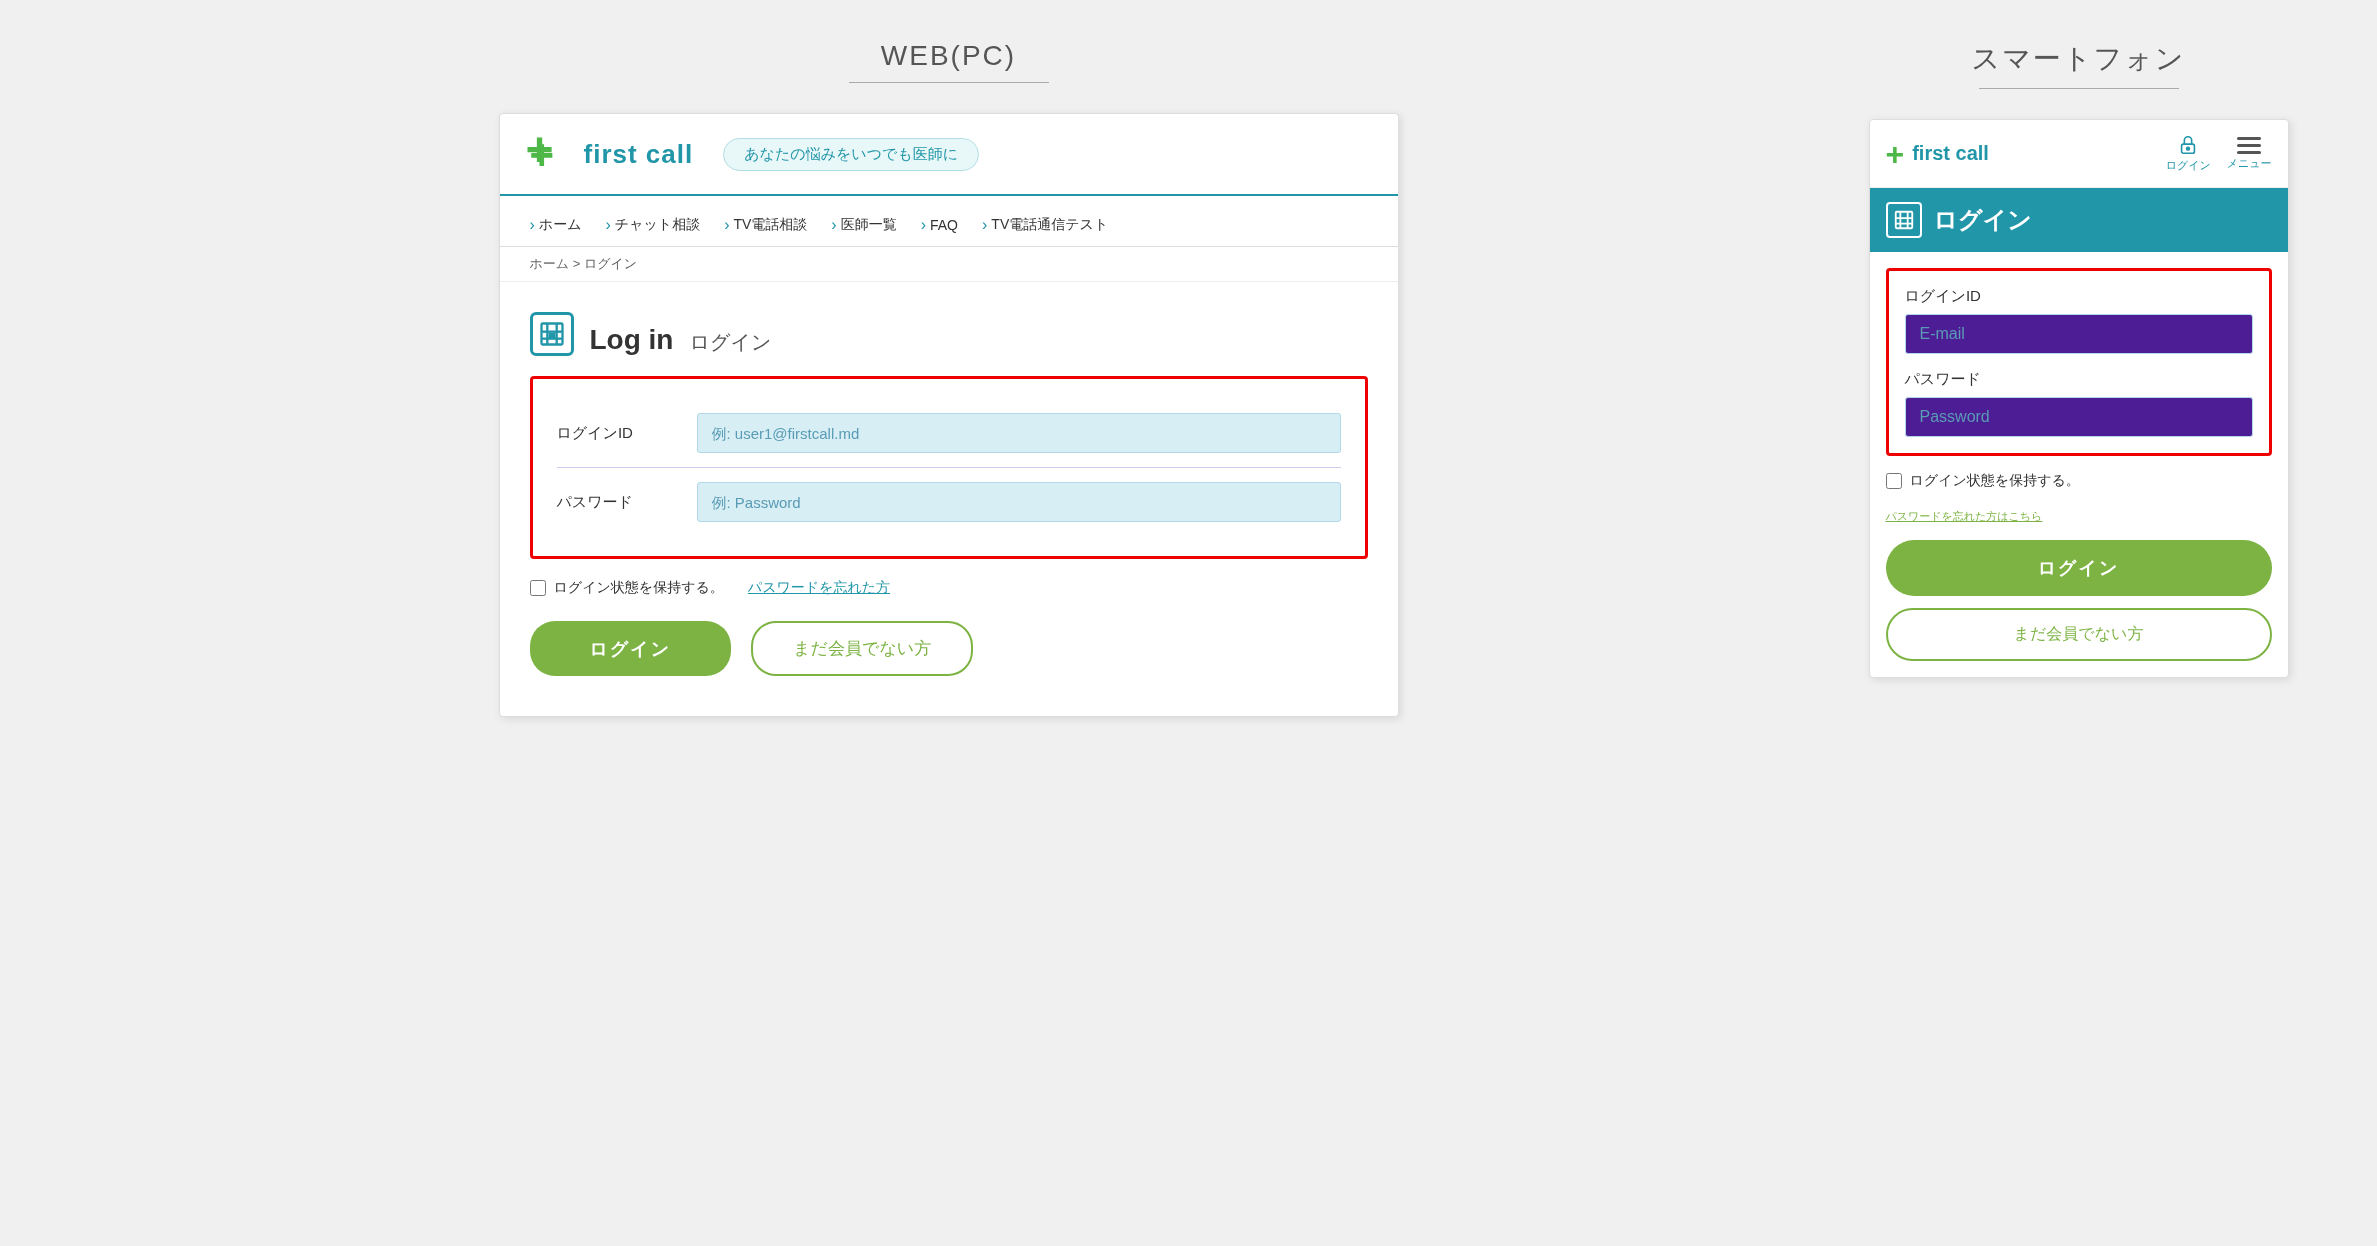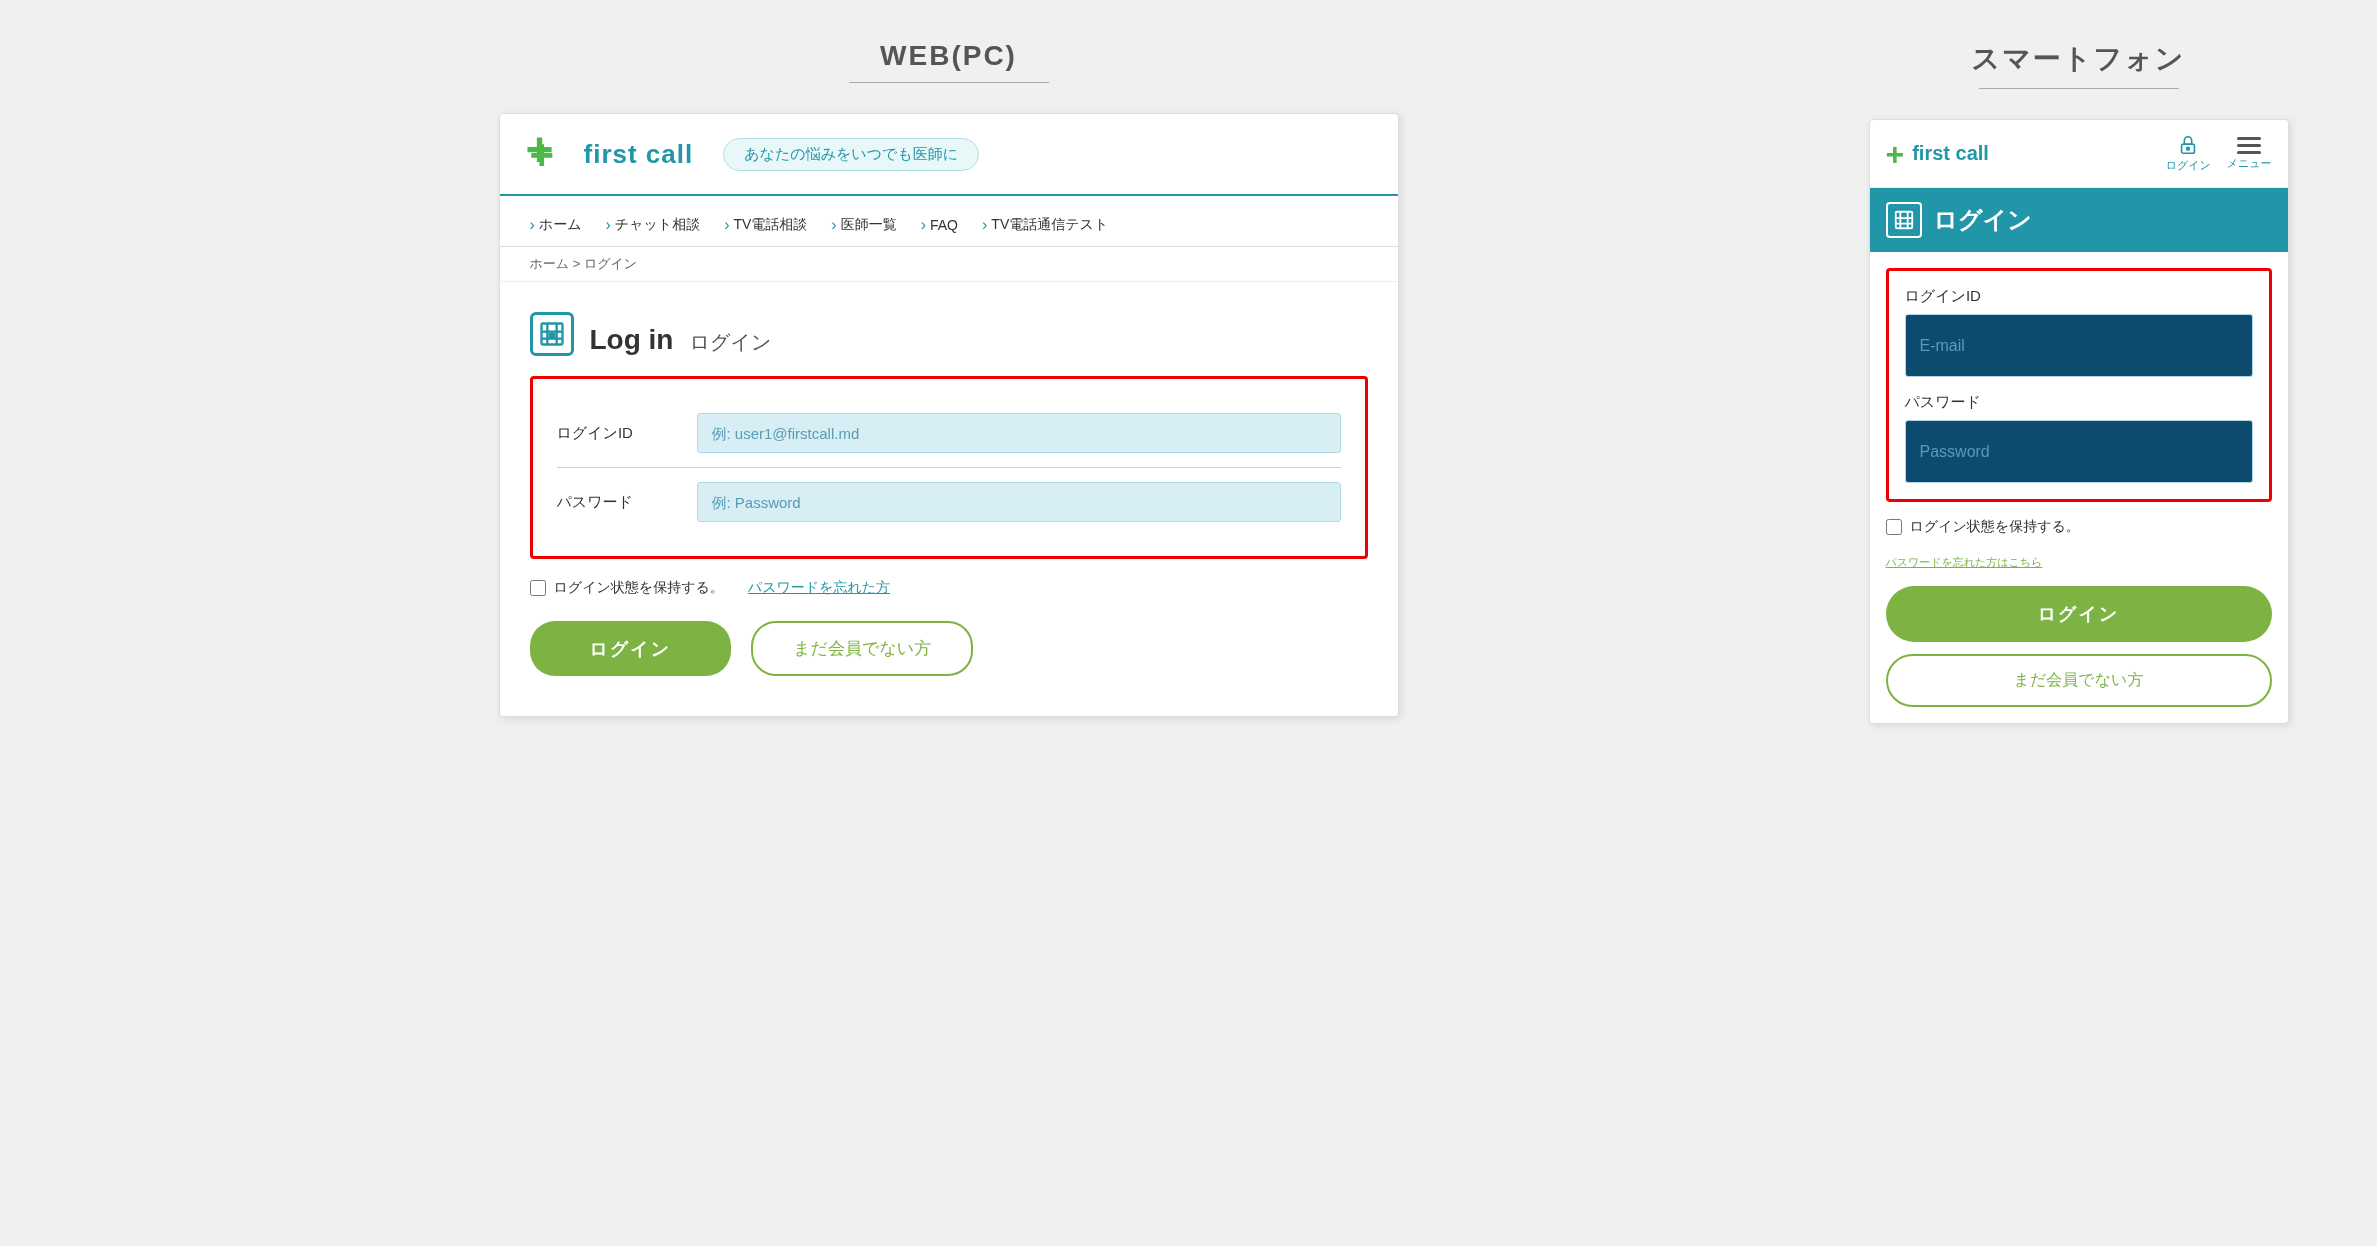--- a/index.html
+++ b/index.html
@@ -23,21 +23,21 @@
     
     .section-pc {
       flex: 1;
       display: flex;
       flex-direction: column;
       align-items: center;
     }
     .section-title {
       font-size: 28px;
       color: #555;
-      font-weight: bold;
+      font-weight: normal;
       margin-bottom: 10px;
       letter-spacing: 2px;
     }
     .section-divider {
       width: 200px;
       border: none;
       border-top: 1px solid #aaa;
       margin-bottom: 30px;
     }
 
@@ -337,22 +337,22 @@
       border-radius: 4px;
       padding: 16px;
     }
     .sp-field-label {
       font-size: 15px;
       color: #333;
       margin-bottom: 8px;
     }
     .sp-input {
       width: 100%;
-      height: 63px;
-      background: #0c4a6e;
+      height: 40px;
+      background: #4c1d95;
       border: 1px solid #b0d8e8;
       border-radius: 3px;
       padding: 0 14px;
       font-size: 16px;
       color: #5a9bb5;
       outline: none;
       margin-bottom: 16px;
     }
     .sp-input::placeholder {
       color: #5a9bb5;

